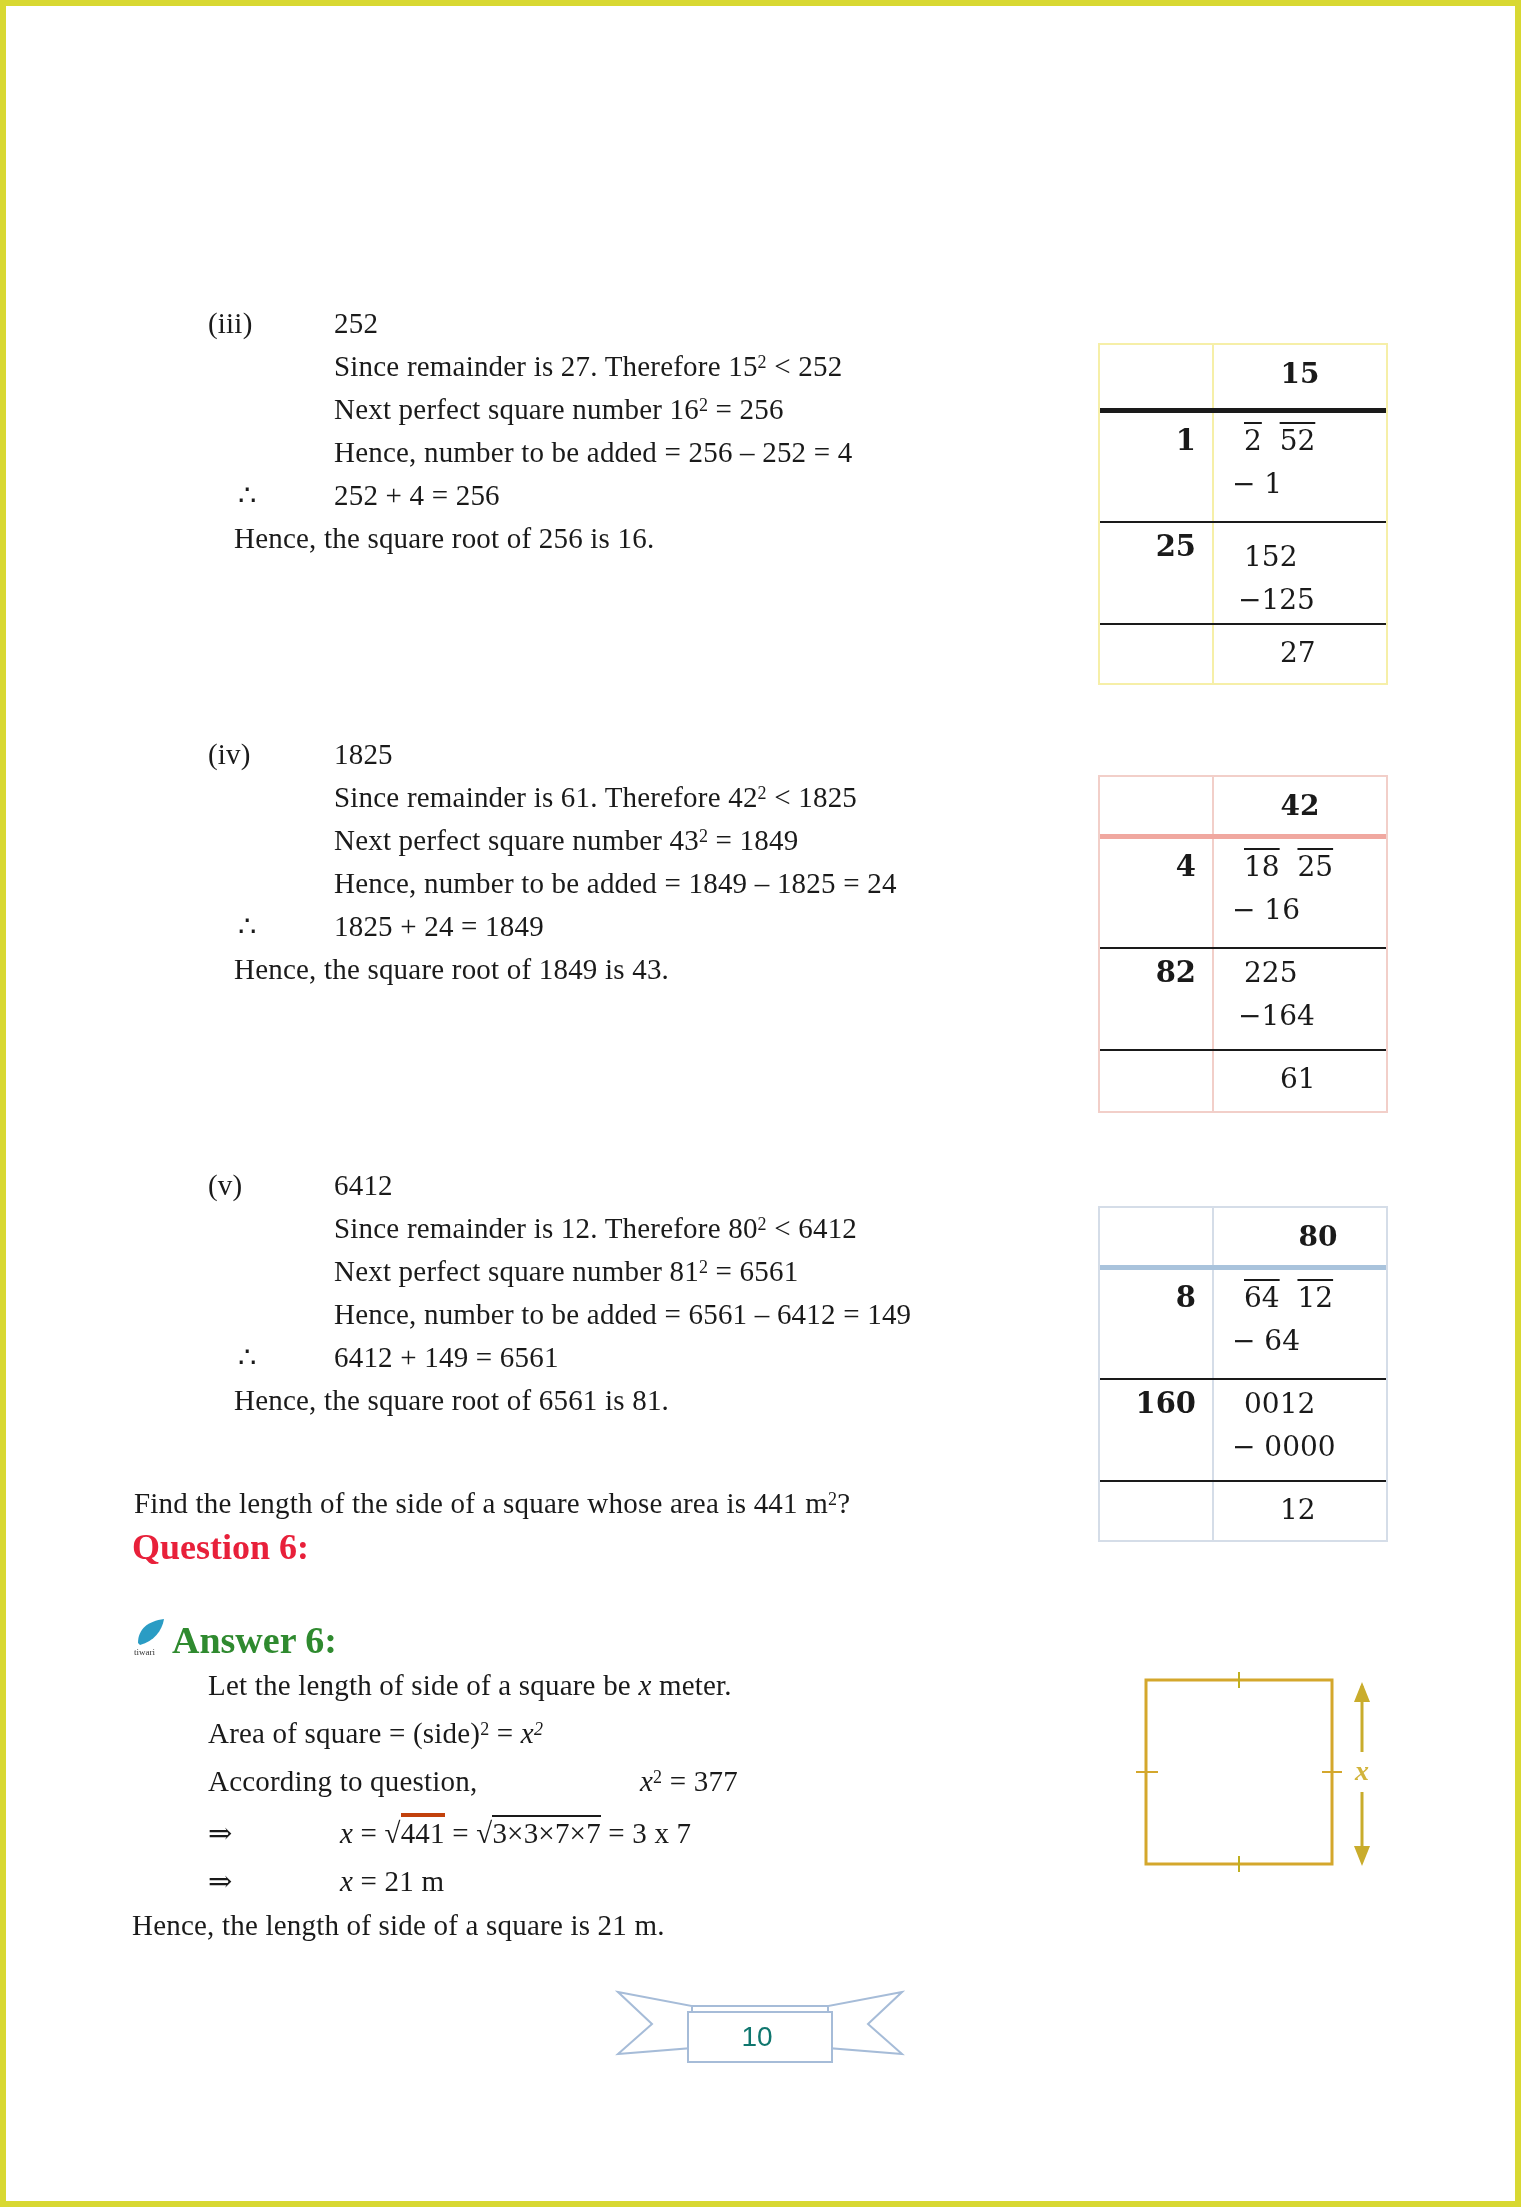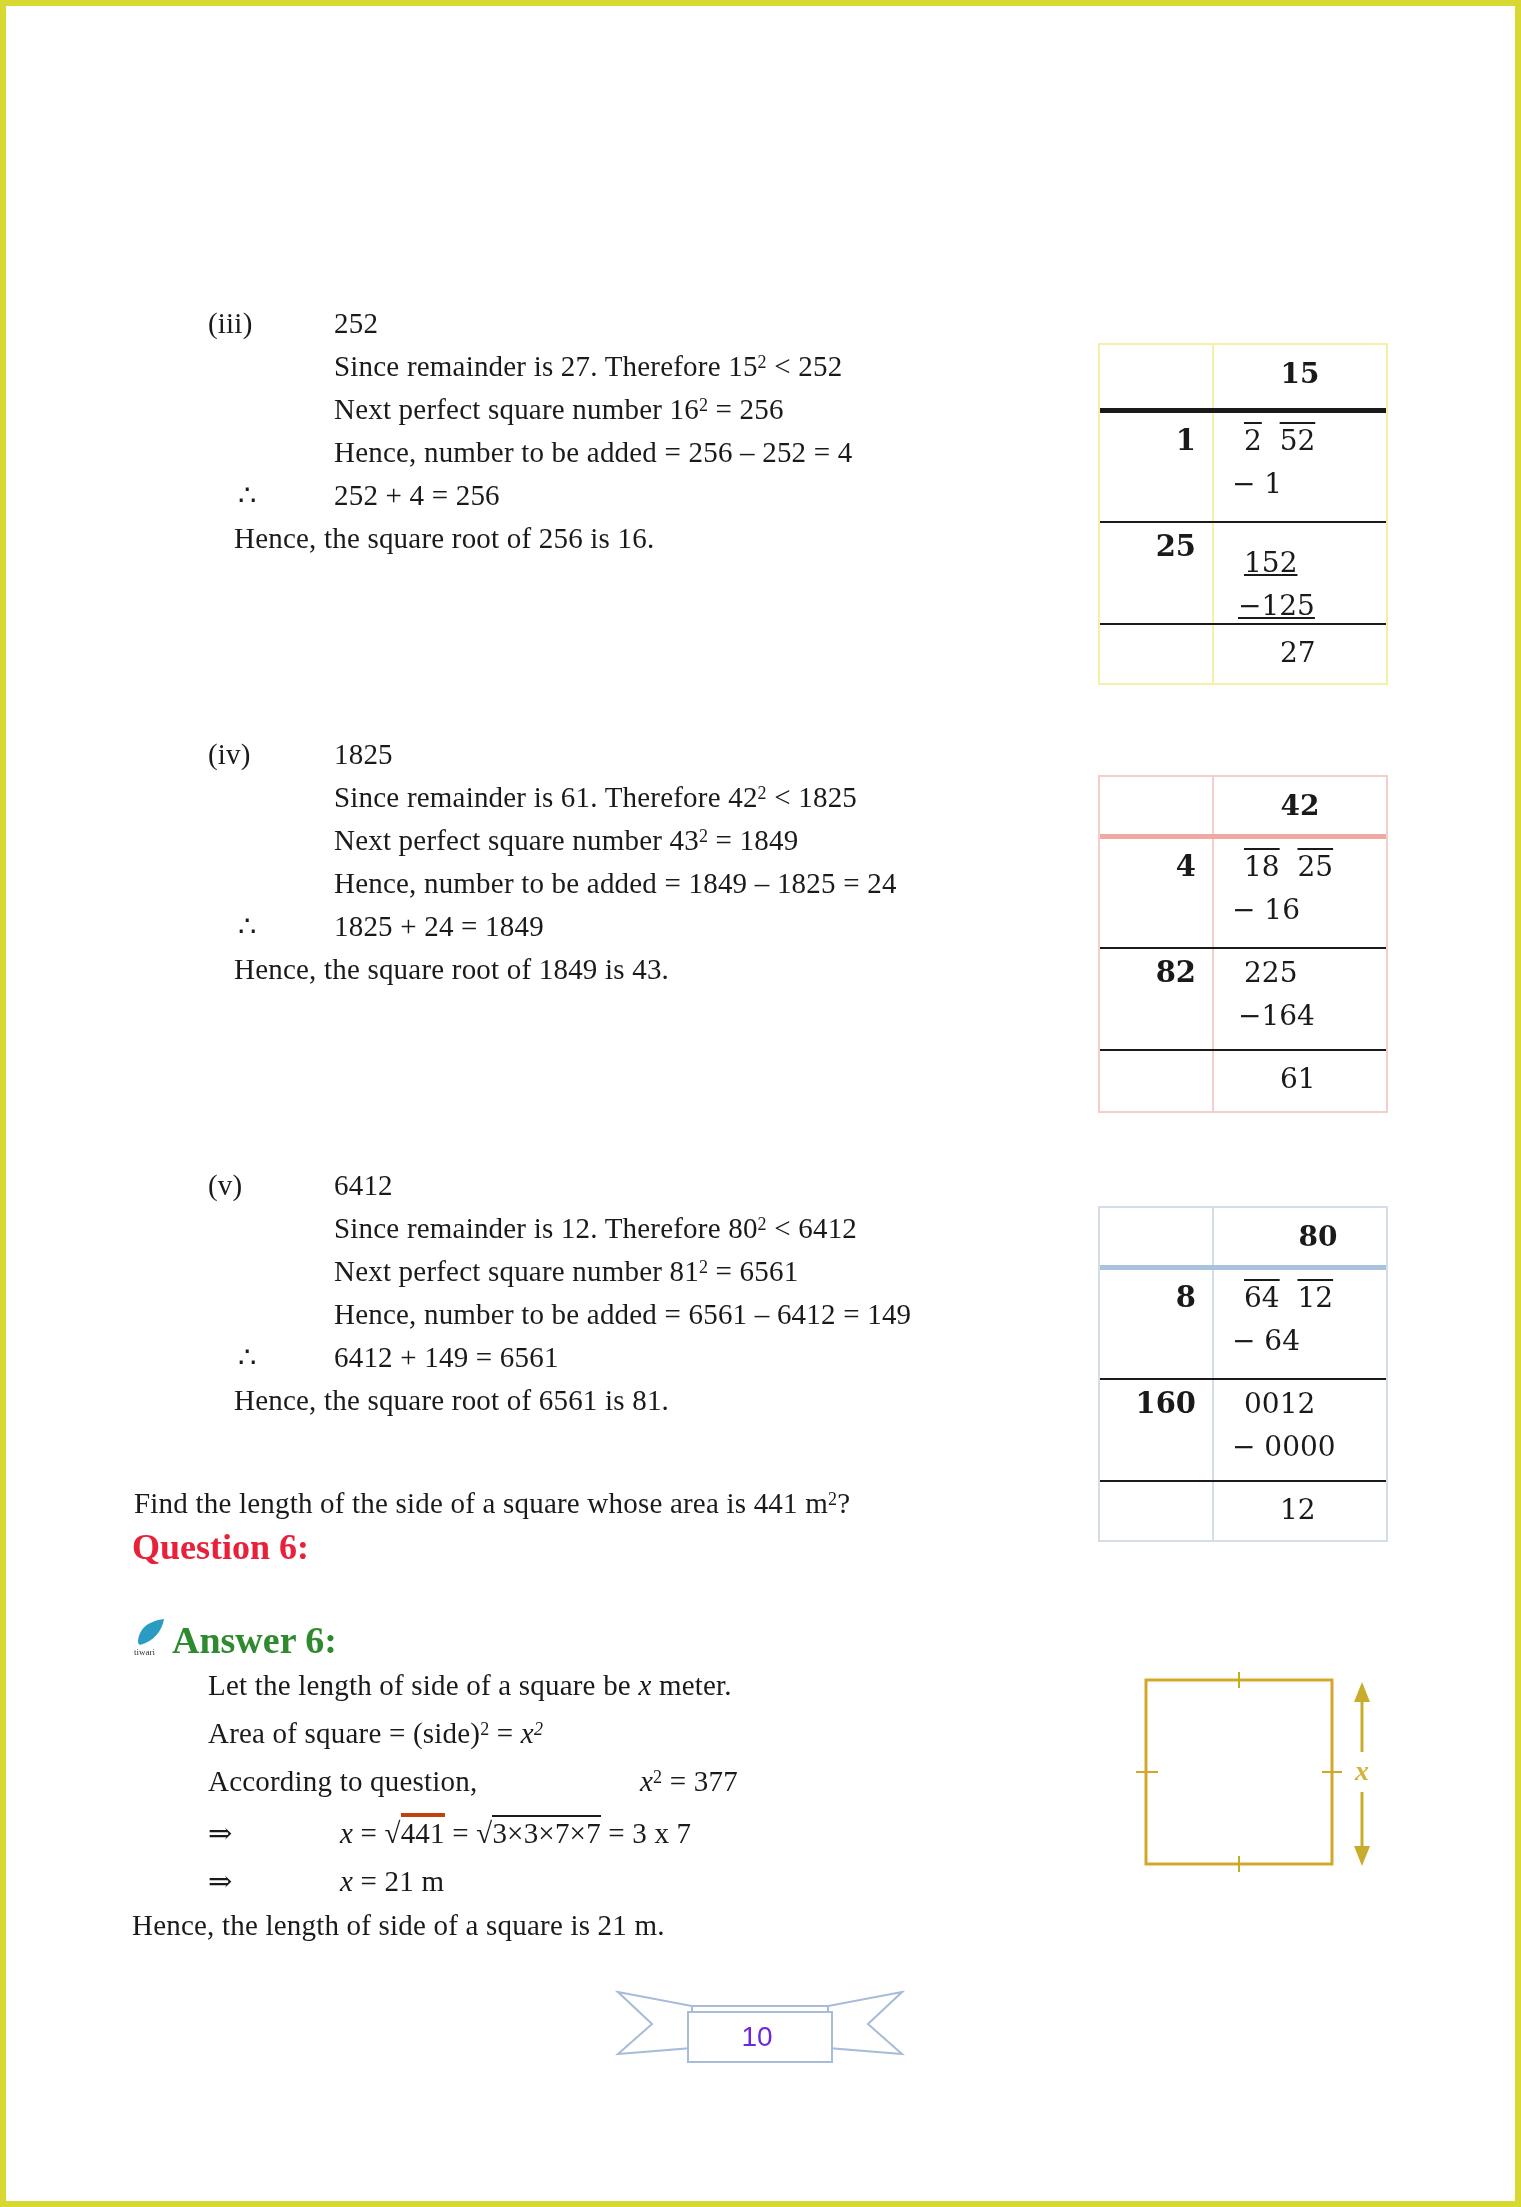--- a/index.html
+++ b/index.html
@@ -25,21 +25,21 @@
   .t-red .cell-l, .t-red .row { border-color:#f2cfc9; }
   .t-blue { border-color:#d5dde8; }
   .t-blue .cell-l, .t-blue .row { border-color:#d5dde8; }
   .row.b { border-bottom:2px solid; }
   .row.hb { border-bottom:5px solid; }
 
   .q-title { position:absolute; left:132px; font-size:36px; font-weight:bold; color:#e8203a; }
   .a-title { position:absolute; left:172px; font-size:38px; font-weight:bold; color:#2f8a2f; }
   .logo { position:absolute; left:134px; top:1617px; width:34px; height:40px; }
   .page-num { position:absolute; left:687px; top:2012px; width:140px; height:50px; text-align:center;
-              font-family:"Liberation Sans",sans-serif; font-size:28px; line-height:50px; color:#6d28d9; }
+              font-family:"Liberation Sans",sans-serif; font-size:28px; line-height:50px; color:#0f766e; }
 </style>
 </head>
 <body>
 
 <div class="page-border"></div>
 
 <div>
   <div class="txt" style="left:208px;top:306px;">(iii)</div>
   <div class="txt" style="left:334px;top:306px;">252</div>
   <div class="txt" style="left:334px;top:349px;"><span>Since remainder is 27. Therefore 15</span><sup>2</sup><span> &lt; 252</span></div>
@@ -56,21 +56,21 @@
     </div>
     <div class="row b" style="height:110px;">
       <div class="cell-l line" style="padding-top:6px;">1</div>
       <div class="cell-r" style="padding-top:6px;">
         <div class="line"><span class="ov">2</span>&nbsp;&nbsp;<span class="ov">52</span></div>
         <div class="line" style="margin-left:-12px;">− 1</div>
       </div>
     </div>
     <div class="row b" style="height:102px;">
       <div class="cell-l line" style="padding-top:2px;">25</div>
-      <div class="cell-r" style="padding-top:18px;text-decoration:underline;">
+      <div class="cell-r" style="padding-top:12px;">
         <div class="line">152</div>
         <div class="line" style="margin-left:-6px;">−125</div>
       </div>
     </div>
     <div class="row" style="height:58px;">
       <div class="cell-l"></div>
       <div class="cell-r line" style="padding-left:66px;line-height:56px;">27</div>
     </div>
   </div>
 </div>

